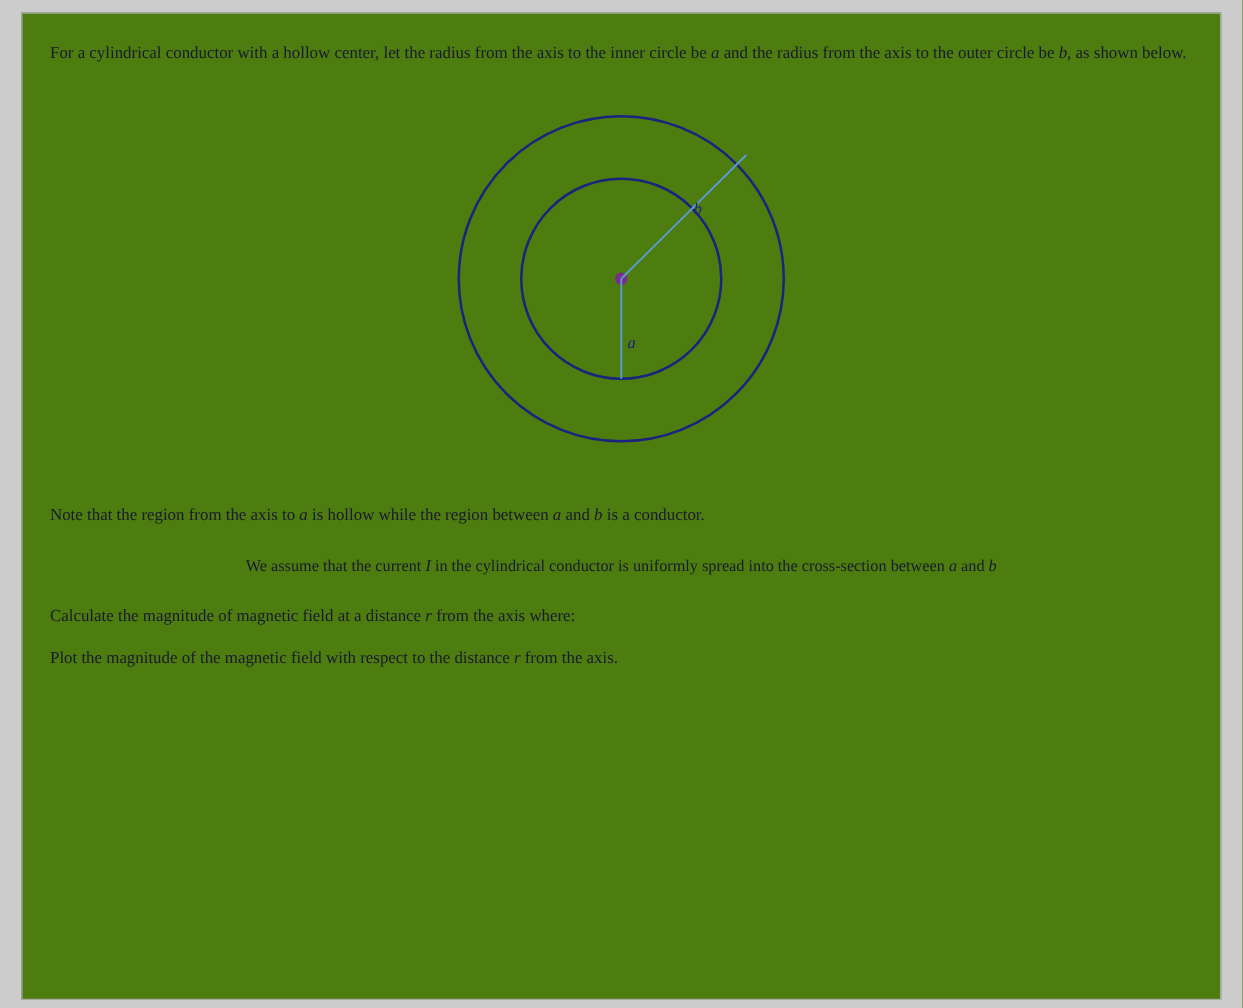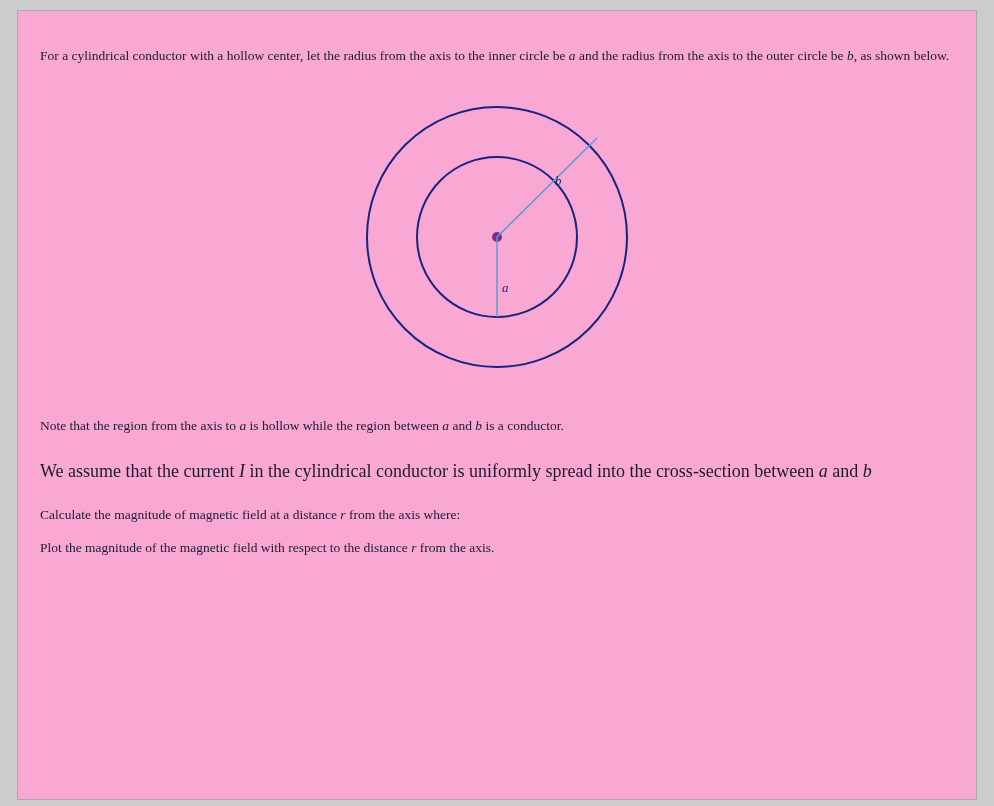--- a/index.html
+++ b/index.html
@@ -7,25 +7,25 @@
       background: #ccc;
       display: flex;
       justify-content: center;
       align-items: flex-start;
       padding: 10px;
       font-family: Georgia, 'Times New Roman', serif;
       font-size: 14px;
       color: #1a1a2e;
     }
     .page {
-      background: #f9a8d4;
+      background: #4d7c0f;
       border: 1px solid #aaa;
       width: 960px;
       min-height: 790px;
-      padding: 34px 22px 30px 22px;
+      padding: 20px 22px 30px 22px;
     }
     .intro-text {
       line-height: 1.6;
       margin-bottom: 10px;
       font-size: 13.5px;
     }
     .diagram-container {
       display: flex;
       justify-content: center;
       align-items: center;
@@ -34,23 +34,24 @@
     .diagram-svg {
       width: 320px;
       height: 320px;
     }
     .note-text {
       font-size: 13.5px;
       line-height: 1.7;
       margin-bottom: 18px;
     }
     .assume-text {
-      font-size: 18px;
+      font-size: 13px;
       line-height: 1.7;
       margin-bottom: 18px;
+      text-align: center;
     }
     .calc-text {
       font-size: 13.5px;
       line-height: 1.7;
       margin-bottom: 10px;
     }
     .bullet-list {
       list-style: none;
       margin: 0 0 18px 18px;
       padding: 0;

